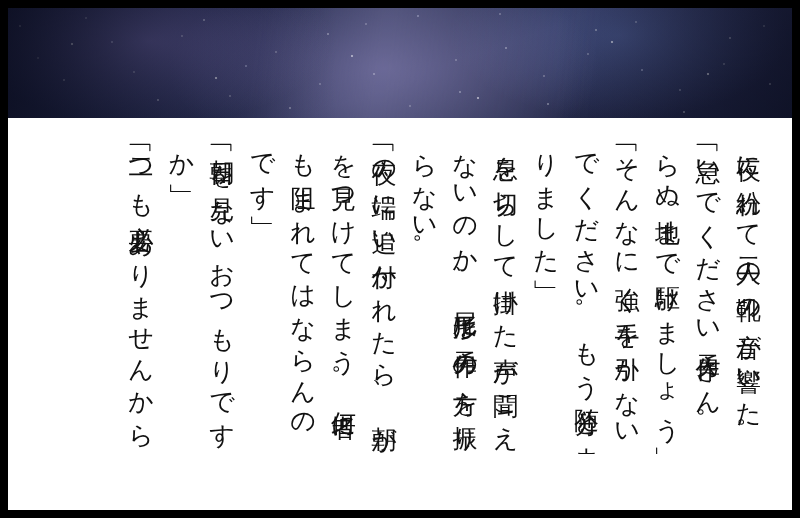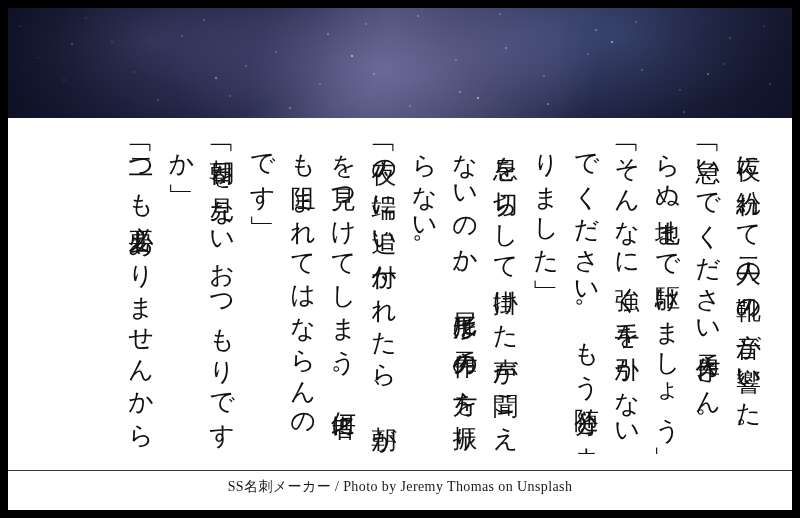--- a/index.html
+++ b/index.html
@@ -171,18 +171,14 @@
   <div id="body">
     <div id="vtext">夜に紛れて二人の靴の音が響いた。
 「急いでください勇作さん。見知らぬ地まで駆けましょう」
 「そんなに強く手を引かないでください。もう随分と走りました」
 息を切らして掛けた声が聞こえないのか、尾形は勇作の方を振り返らない。
 「夜の端に追い付かれたら、朝が俺達を見つけてしまう。何者にも阻まれてはならんのです」
 「朝日を見ないおつもりですか」
 「二つも必要ありませんから」</div>
   </div>
 
-  <div id="footer">
-    <div id="rule"></div>
-    <div id="credit">SS名刺メーカー / Photo by Jeremy Thomas on Unsplash</div>
-  </div>
 
 </div>
 
 </body></html>

